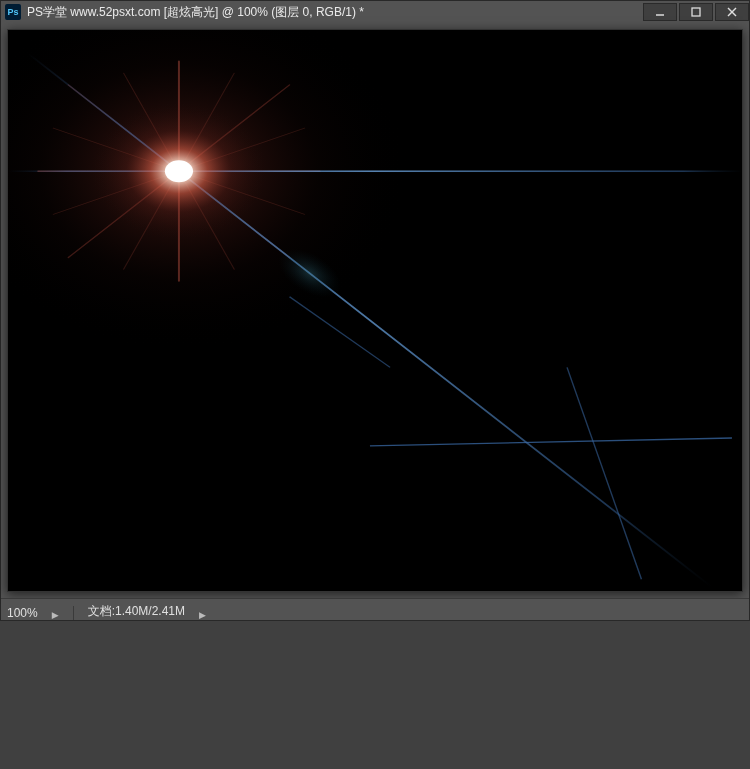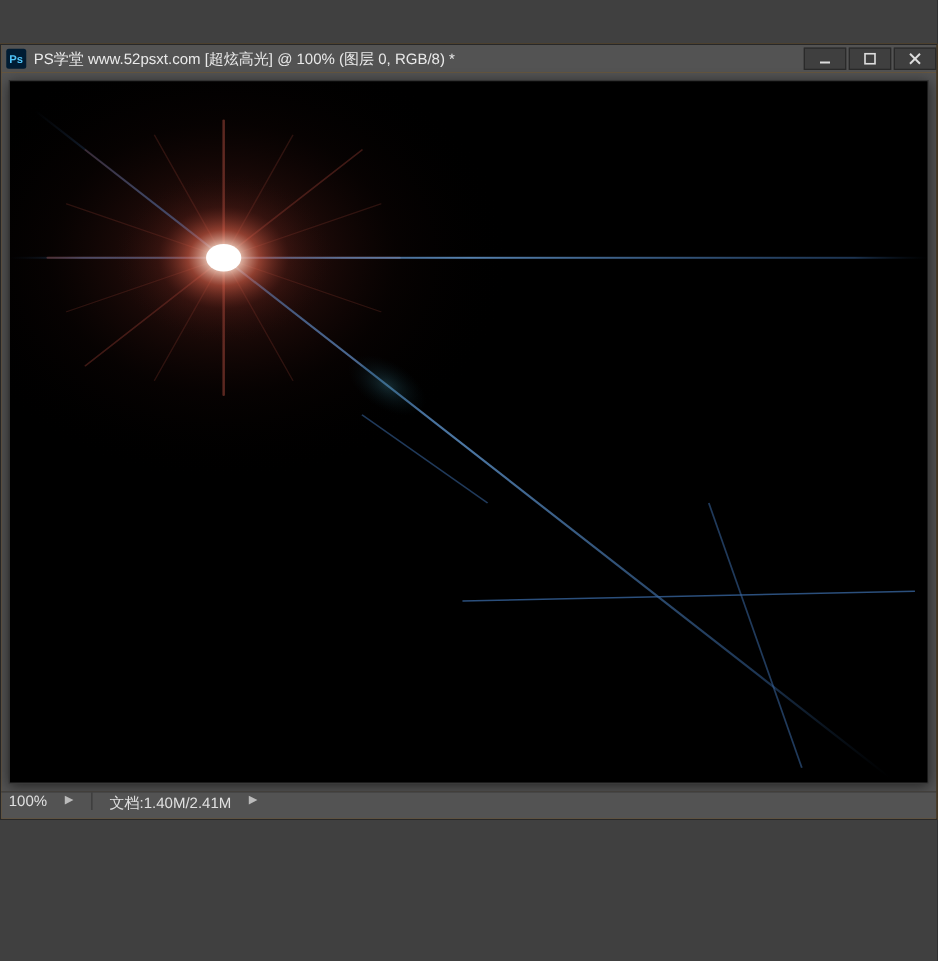--- a/index.html
+++ b/index.html
@@ -14,21 +14,20 @@
     overflow: hidden;
   }
   .window {
     width: 750px;
     height: 621px;
     background: #a16207;
     display: flex;
     flex-direction: column;
     box-sizing: border-box;
     border: 1px solid #282828;
-    margin-top: 35px;
   }
   
   .titlebar {
     flex: 0 0 22px;
     background: #535353;
     display: flex;
     align-items: center;
     padding: 0 0 0 4px;
     box-sizing: border-box;
     color: #e6e6e6;
@@ -99,21 +98,21 @@
     width: 100%;
     height: 100%;
   }
 
   
   .statusbar {
     flex: 0 0 22px;
     background: #535353;
     border-top: 1px solid #3a3a3a;
     display: flex;
-    align-items: flex-start;
+    align-items: flex-end;
     font-size: 12px;
     color: #e0e0e0;
     padding: 0 6px;
     gap: 14px;
     box-sizing: border-box;
   }
   .statusbar .sep {
     width: 1px;
     height: 14px;
     background: #3a3a3a;
@@ -126,21 +125,21 @@
 </style>
 </head>
 <body>
 
 <div class="window">
 
   <div class="titlebar">
     <div class="app-icon">
       <span>Ps</span>
     </div>
-    <div class="title-text">PS学堂 www.52psxt.com [超炫高光] @ 100% (图层 0, RGB/8) *</div>
+    <div class="title-text">PS学堂 www.52psxt.com [超炫高光] @ 100% (图层 0, RGB/1) *</div>
     <div class="controls">
       <div class="ctrl">
         <svg width="12" height="12" viewBox="0 0 12 12">
             <line x1="2" y1="9" x2="10" y2="9" stroke="#ddd" stroke-width="1.5"></line>
           </svg>
       </div>
       <div class="ctrl">
         <svg width="12" height="12" viewBox="0 0 12 12">
             <rect x="2" y="2" width="8" height="8" fill="none" stroke="#ddd" stroke-width="1.3"></rect>
           </svg>

